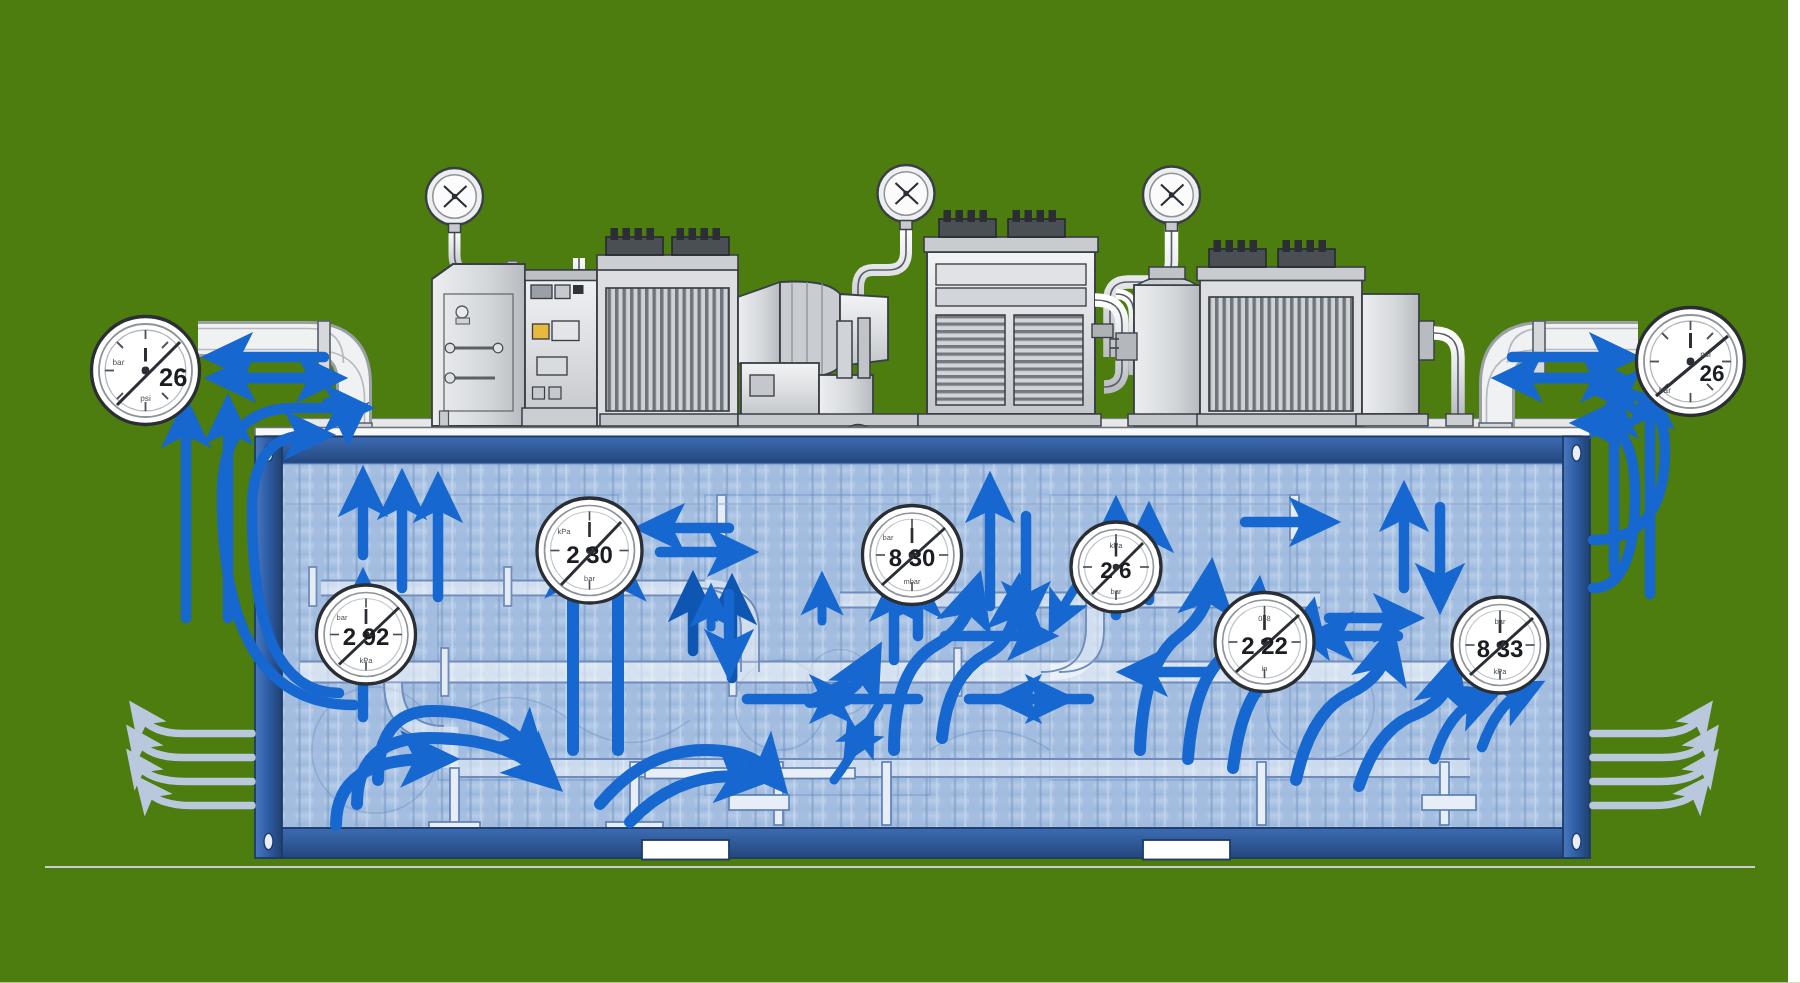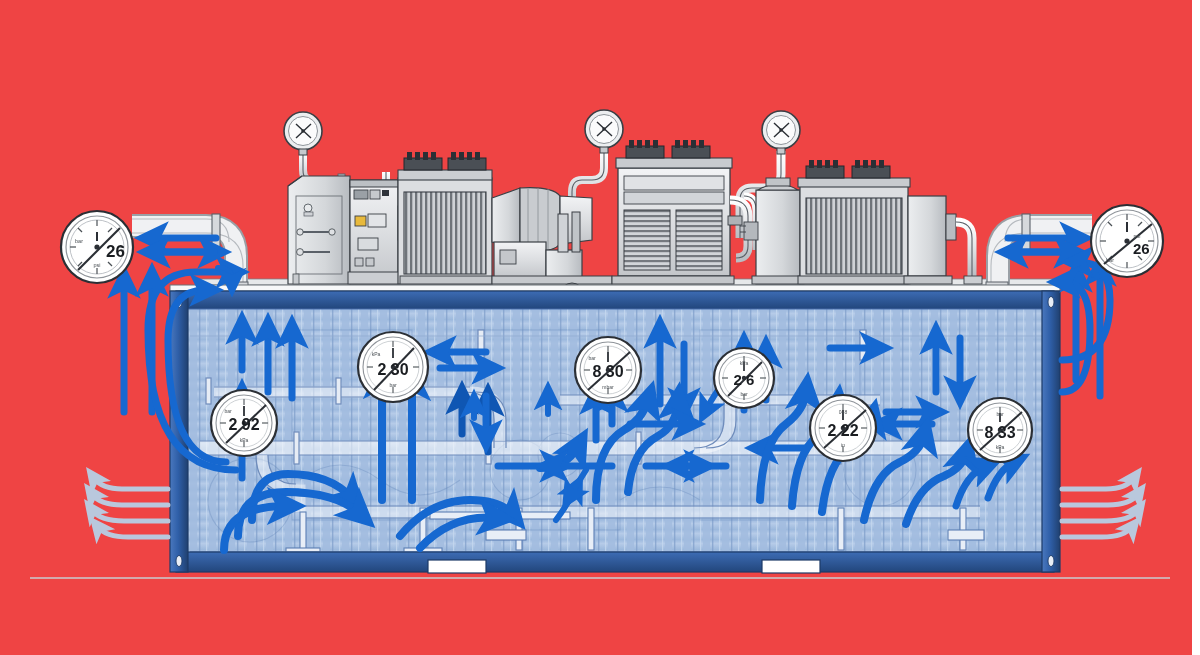--- a/index.html
+++ b/index.html
@@ -1,17 +1,17 @@
 <!DOCTYPE html>
 <html><head>
 <meta charset="utf-8">
 <style>
   html,body{margin:0;padding:0;background:#ffffff;}
   body{width:1200px;height:655px;overflow:hidden;font-family:"Liberation Sans",sans-serif;}
-  #stage{position:relative;width:1192px;height:655px;background:#ef4444;}
+  #stage{position:relative;width:1192px;height:655px;background:#4d7c0f;}
   #stage svg{display:block;}
 </style>
 </head>
 <body>
 
 <div id="stage">
 <svg width="1200" height="655" viewBox="0 0 1200 655" xmlns="http://www.w3.org/2000/svg">
   <defs>
     <linearGradient id="gMachine" x1="0" y1="0" x2="0" y2="1">
       <stop offset="0" stop-color="#f2f3f5"></stop>

